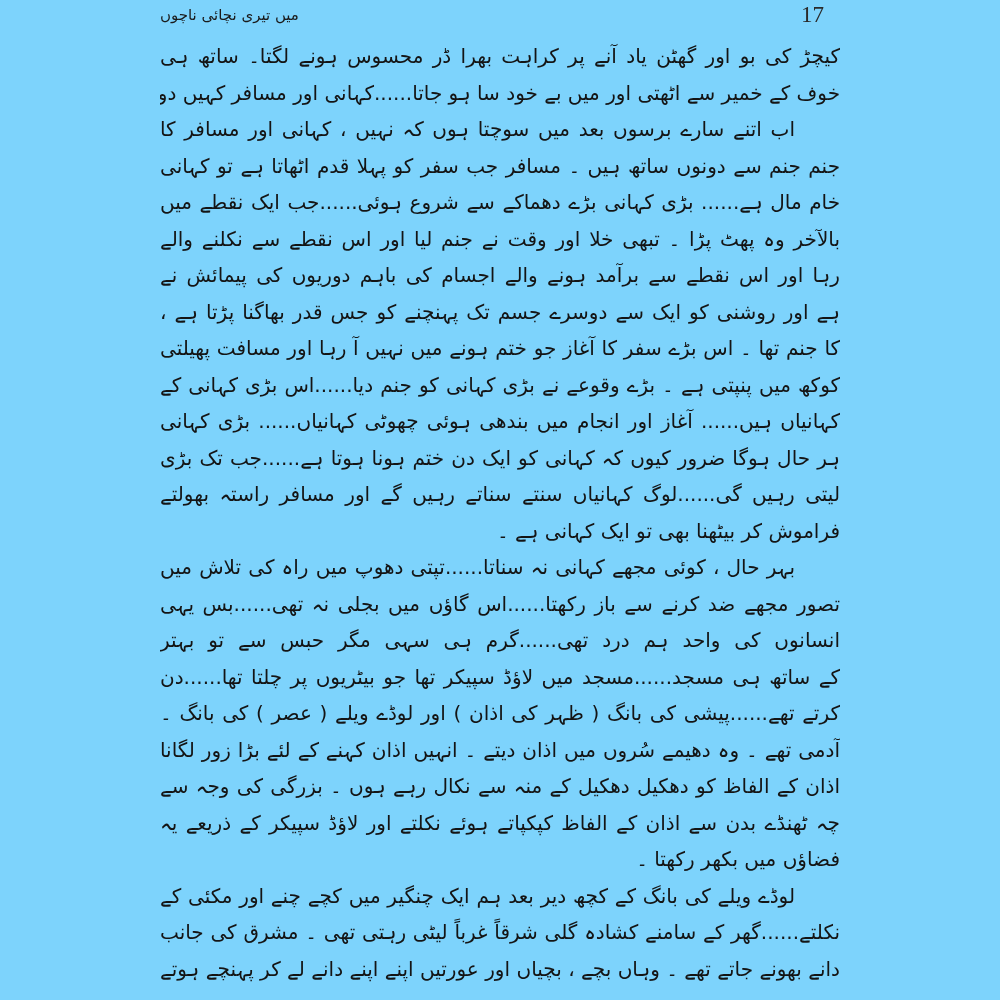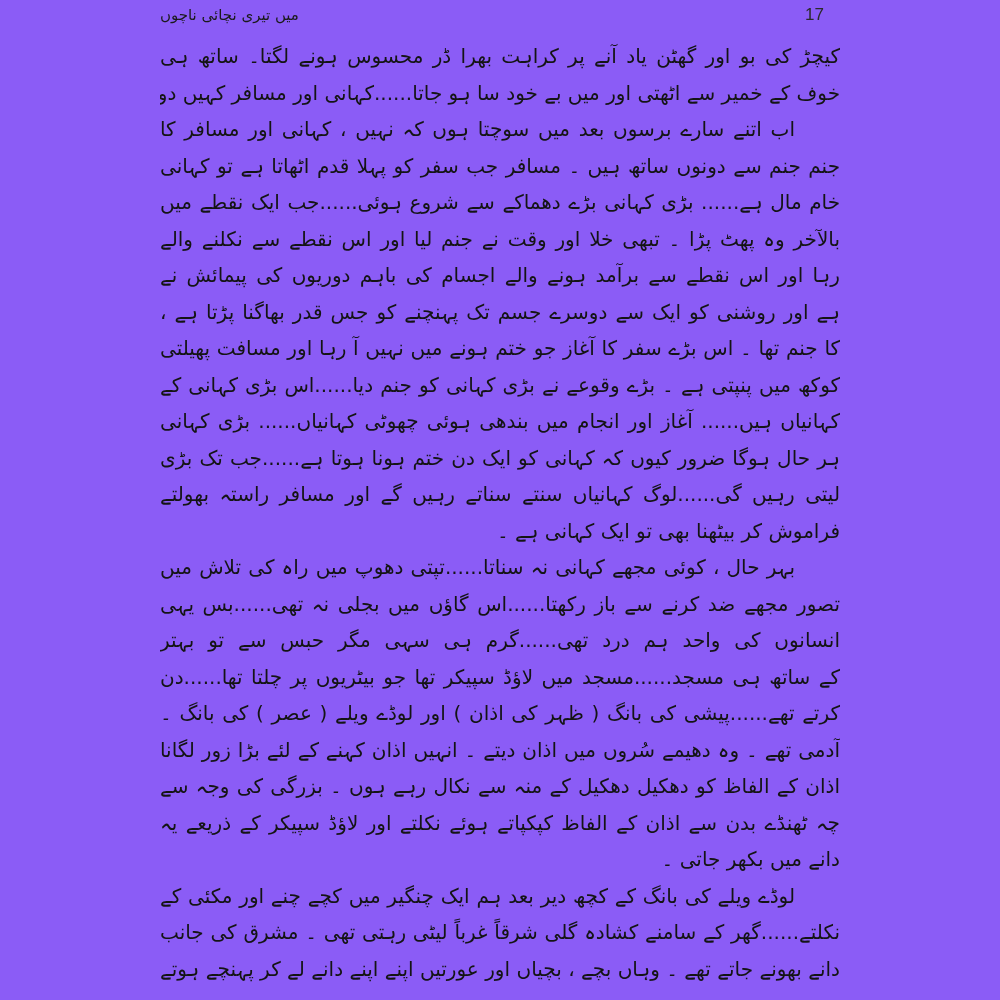--- a/index.html
+++ b/index.html
@@ -1,31 +1,31 @@
 <!DOCTYPE html>
 <html lang="ur"><head>
 <meta charset="utf-8">
 <style>
   html,body{margin:0;padding:0;background:#e9e9e9;}
   .page{
-    width:1000px;height:1000px;margin:0 auto;background:#8b5cf6;
+    width:1000px;height:1000px;margin:0 auto;background:#7dd3fc;
     box-sizing:border-box;padding:4px 160px 0 160px;
     font-family:"DejaVu Sans","DejaVu Serif",sans-serif;
     color:#141414;position:relative;overflow:hidden;
   }
   .hdr{
     display:flex;justify-content:space-between;align-items:flex-start;
     height:34px;
   }
   .hdr .title{
     direction:rtl;font-size:15px;line-height:22px;color:#1a1a1a;
   }
   .hdr .pnum{
-    font-size:17px;line-height:22px;color:#2a2a2a;padding-right:16px;
-    font-family:Liberation Sans, sans-serif;
+    font-size:23px;line-height:22px;color:#2a2a2a;padding-right:16px;
+    font-family:Liberation Serif, serif;
   }
   .body{
     direction:rtl;
     font-size:20px;
     line-height:36.5px;
     text-justify:inter-word;
   }
   .ln{
     height:36.5px;white-space:nowrap;overflow:hidden;
     text-align:right;
@@ -65,19 +65,19 @@
     <div class="ln just">لیتی رہیں گی......لوگ کہانیاں سنتے سناتے رہیں گے اور مسافر راستہ بھولتے رہیں گے......مسافر کا راستہ</div>
     <div class="ln end-l">فراموش کر بیٹھنا بھی تو ایک کہانی ہے ۔</div>
     <div class="ln just ind">بہر حال ، کوئی مجھے کہانی نہ سناتا......تپتی دھوپ میں راہ کی تلاش میں مارے مارے پھرتے مسافر کا</div>
     <div class="ln just">تصور مجھے ضد کرنے سے باز رکھتا......اس گاؤں میں بجلی نہ تھی......بس یہی دکھن کی ہوا گرمیوں کی دوپہروں میں</div>
     <div class="ln just">انسانوں کی واحد ہم درد تھی......گرم ہی سہی مگر حبس سے تو بہتر تھی......گاؤں کے بیچوں بیچ ایک کنواں تھا اور اس</div>
     <div class="ln just">کے ساتھ ہی مسجد......مسجد میں لاؤڈ سپیکر تھا جو بیٹریوں پر چلتا تھا......دن کی دو اذانیں ہم اسی ڈیوڑھی میں سنا</div>
     <div class="ln just">کرتے تھے......پیشی کی بانگ ( ظہر کی اذان ) اور لوڈے ویلے ( عصر ) کی بانگ ۔ مسجد کے میاں جی بزرگ</div>
     <div class="ln just">آدمی تھے ۔ وہ دھیمے سُروں میں اذان دیتے ۔ انہیں اذان کہنے کے لئے بڑا زور لگانا پڑتا ۔ چناں چہ یوں لگتا جیسے</div>
     <div class="ln just">اذان کے الفاظ کو دھکیل دھکیل کے منہ سے نکال رہے ہوں ۔ بزرگی کی وجہ سے جسم کی حرارت سرد پڑ چکی تھی چناں</div>
     <div class="ln just">چہ ٹھنڈے بدن سے اذان کے الفاظ کپکپاتے ہوئے نکلتے اور لاؤڈ سپیکر کے ذریعے یہ کپکپی پنڈ ( گاؤں ) کی</div>
-    <div class="ln end-l">دانے میں بکھر جاتی ۔</div>
+    <div class="ln end-l">فضاؤں میں بکھر رکھتا ۔</div>
     <div class="ln just ind">لوڈے ویلے کی بانگ کے کچھ دیر بعد ہم ایک چنگیر میں کچے چنے اور مکئی کے دانے ڈال کر باہر</div>
     <div class="ln just">نکلتے......گھر کے سامنے کشادہ گلی شرقاً غرباً لیٹی رہتی تھی ۔ مشرق کی جانب دس بارہ گھر کے بعد ایک بھٹی تھی جہاں</div>
     <div class="ln just">دانے بھونے جاتے تھے ۔ وہاں بچے ، بچیاں اور عورتیں اپنے اپنے دانے لے کر پہنچے ہوتے ۔ ایک کالی بھجنگ</div>
   </div>
 
 </div>
 
 </body></html>

